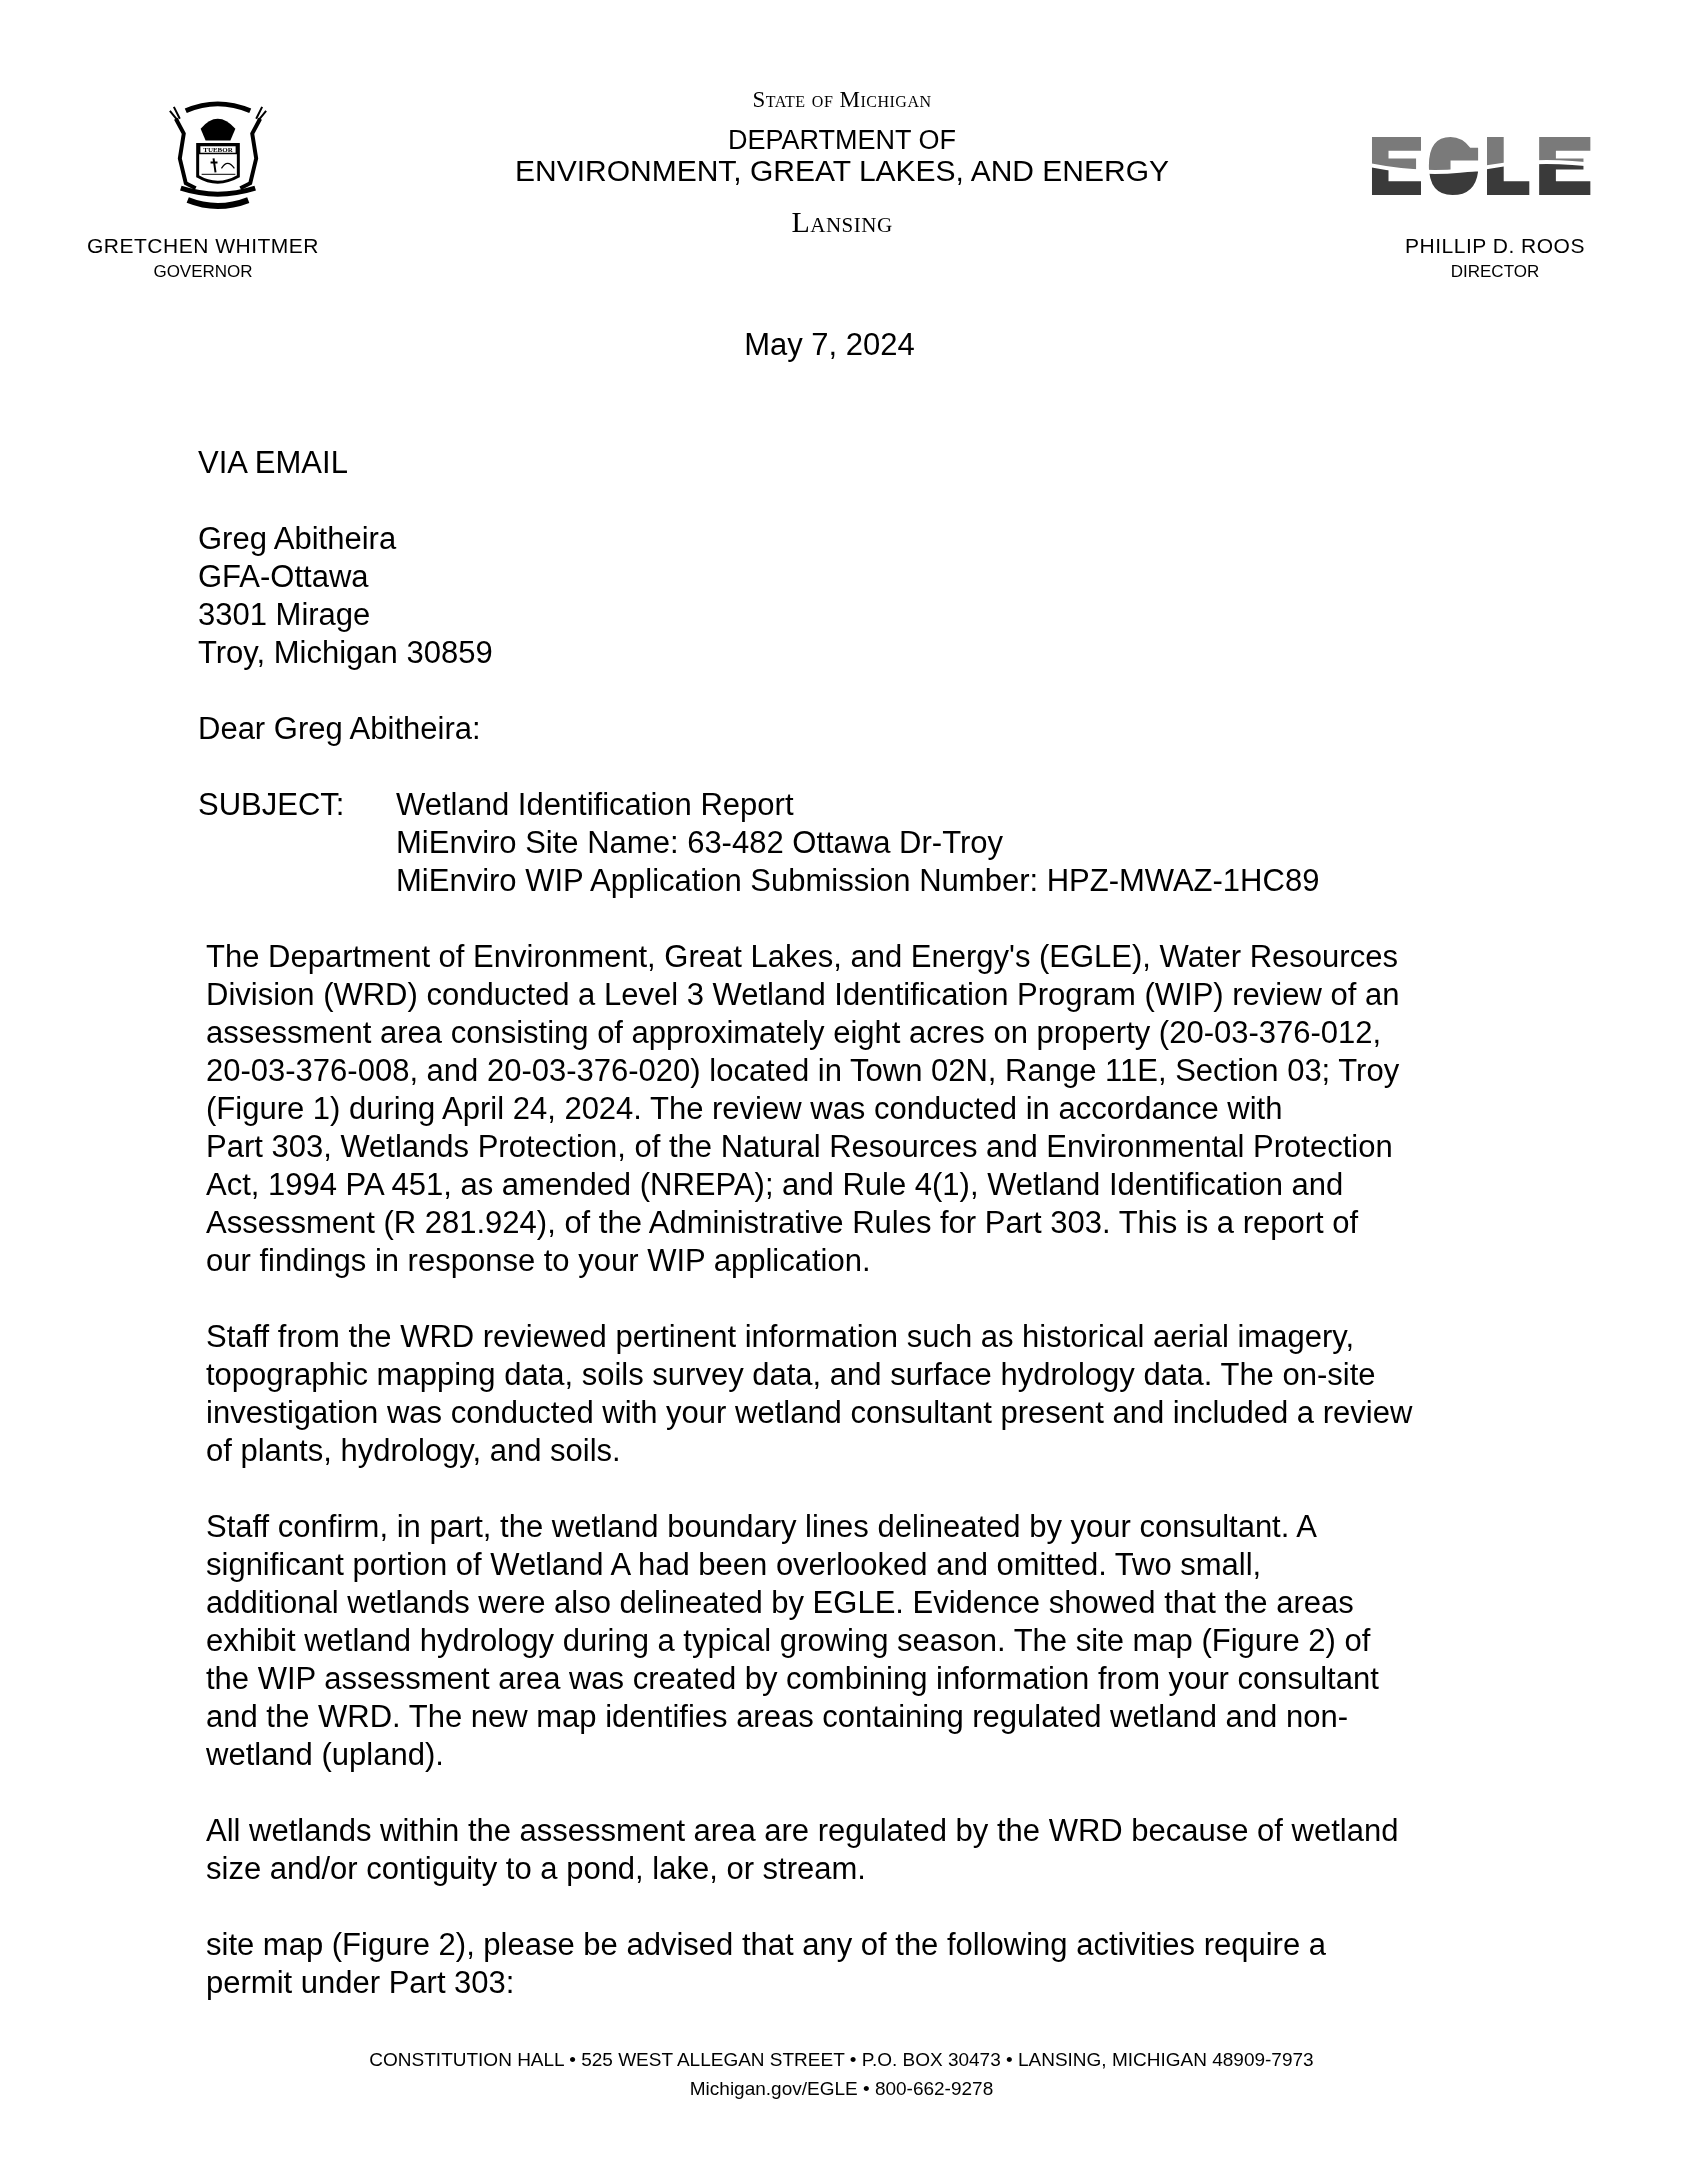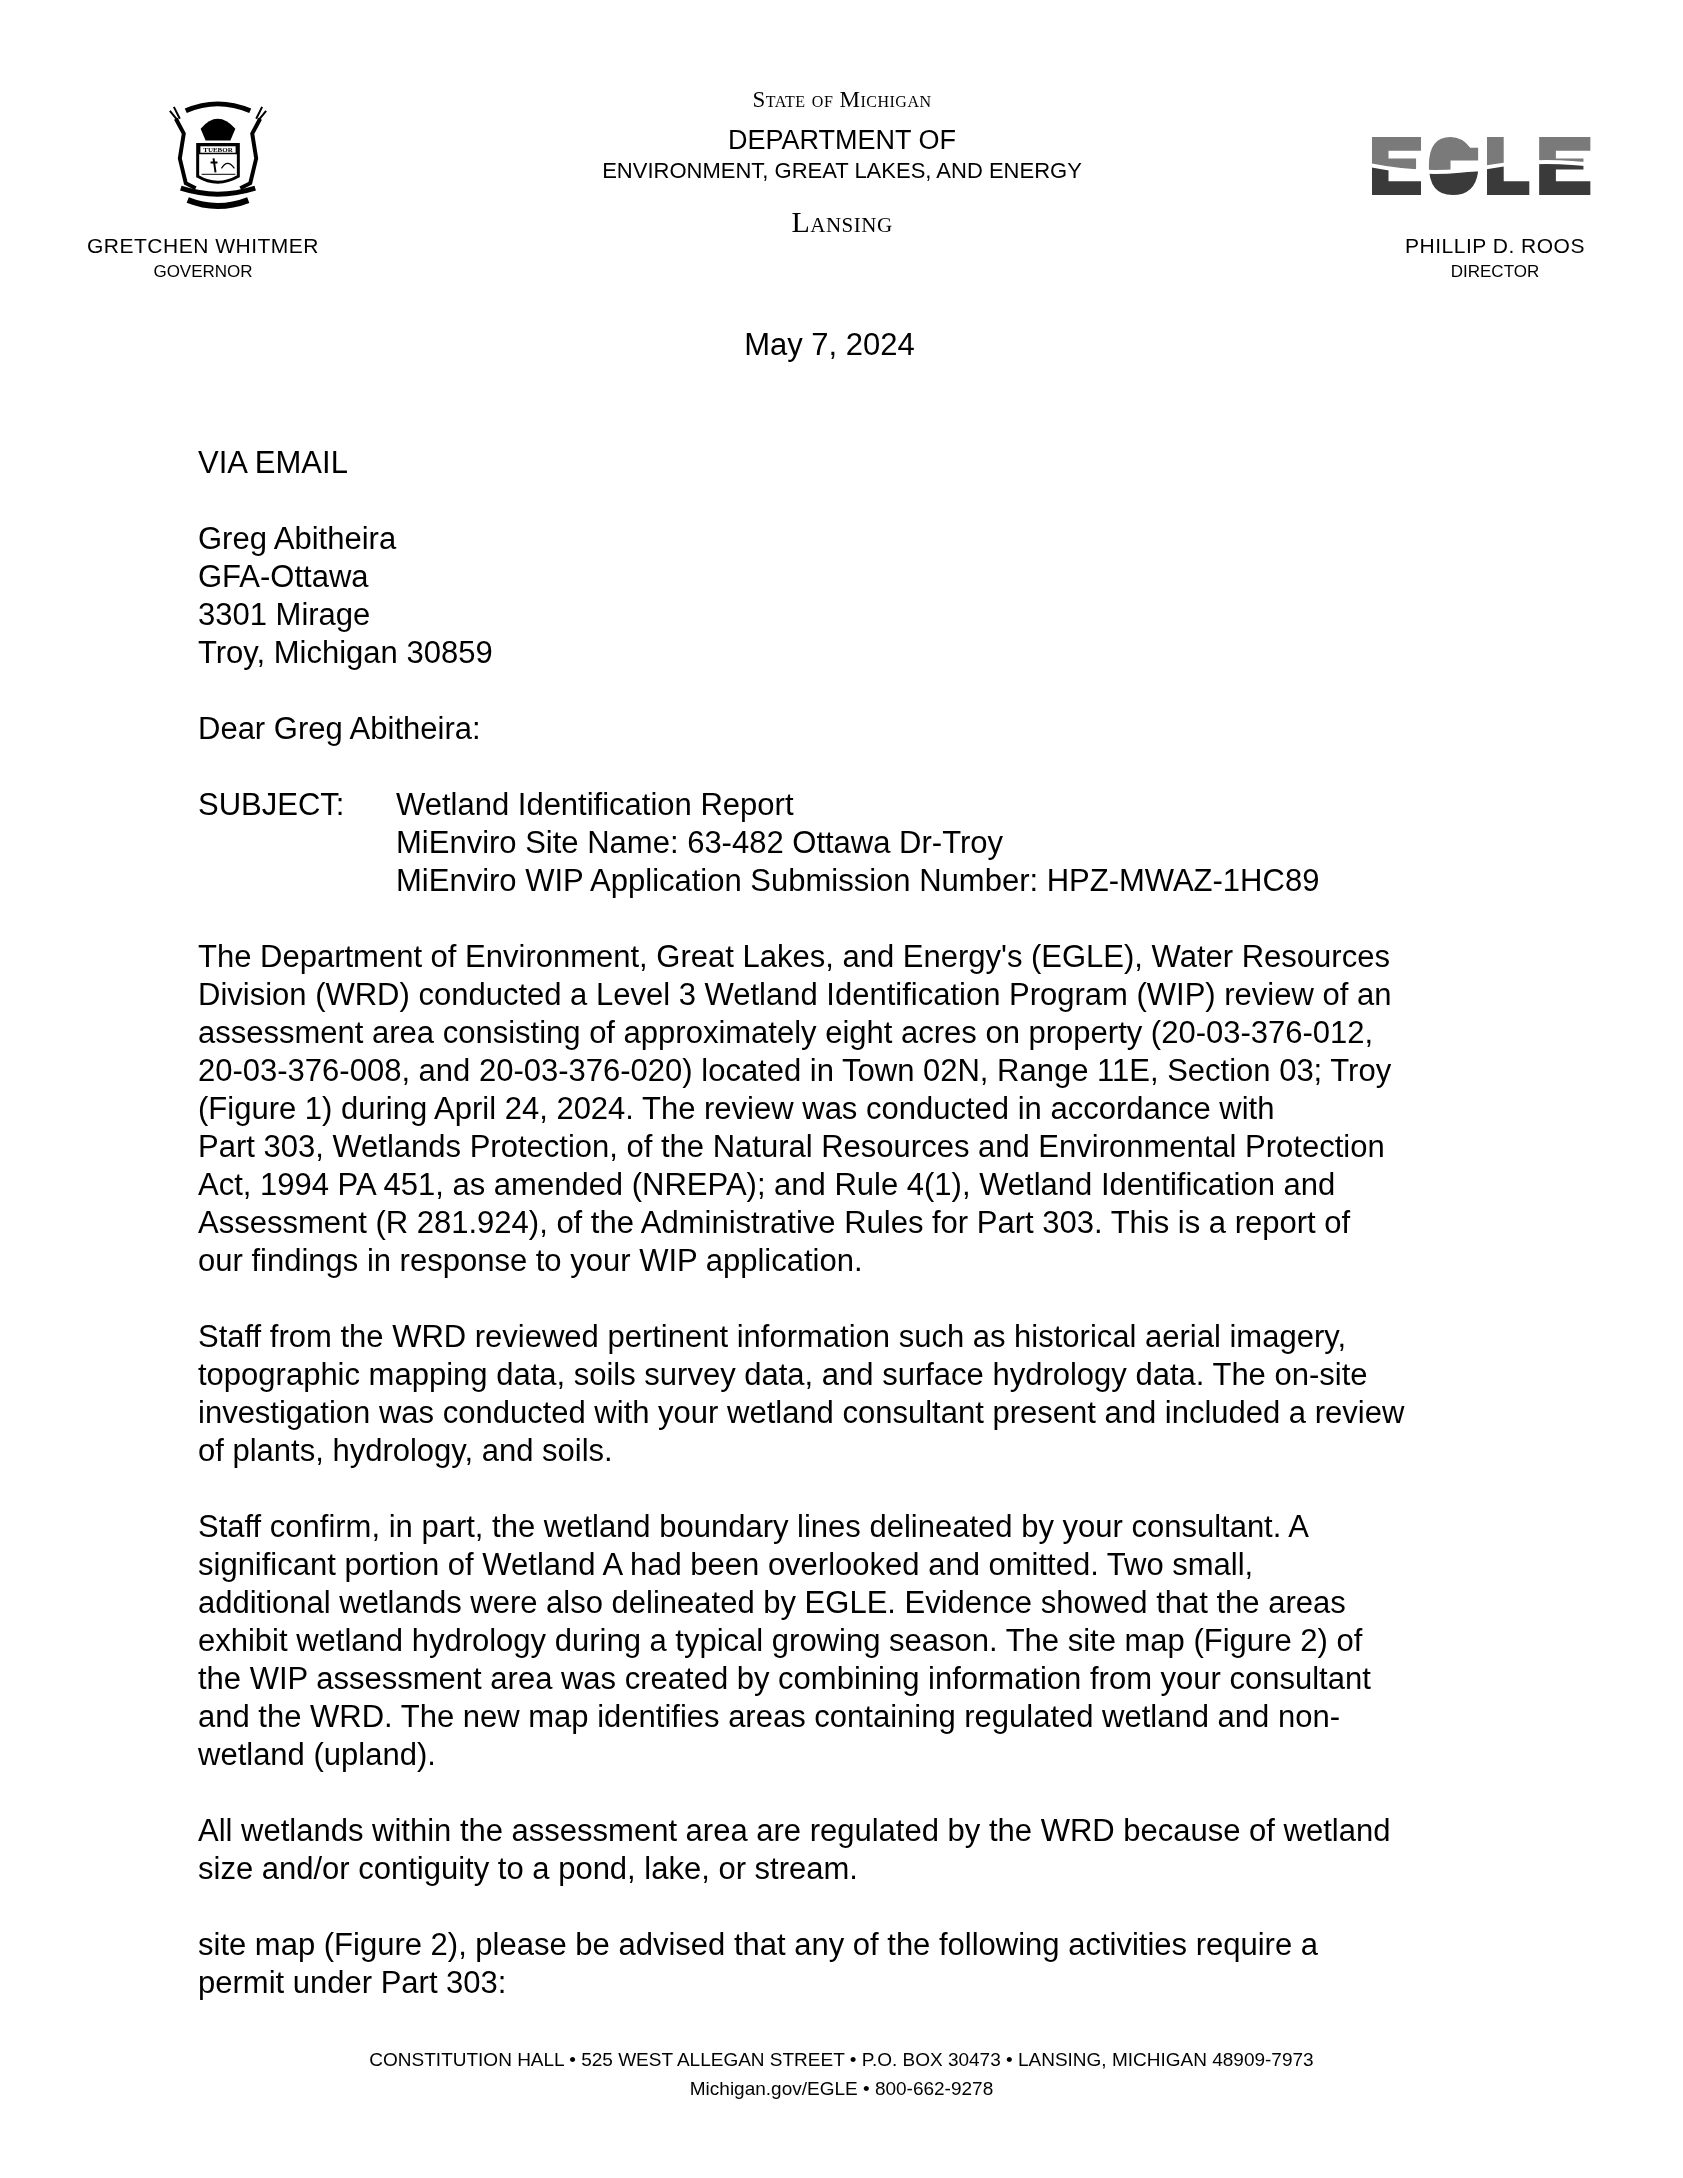--- a/index.html
+++ b/index.html
@@ -5,34 +5,34 @@
   html, body { margin: 0; padding: 0; background: #ffffff; }
   body { width: 1683px; height: 2178px; position: relative; overflow: hidden;
          font-family: "Liberation Sans", sans-serif; color: #000; }
   .abs { position: absolute; }
   .seal { left: 156px; top: 89px; width: 124px; height: 124px; }
   .gov-name { left: 0; width: 406px; top: 234px; text-align: center; font-size: 21px; letter-spacing: 0.5px; }
   .gov-title { left: 0; width: 406px; top: 262px; text-align: center; font-size: 17px; }
   .state { left: 446px; width: 792px; top: 87px; text-align: center;
            font-family: "Liberation Serif", serif; font-size: 23px; font-variant: small-caps; letter-spacing: 0.5px; }
   .dept1 { left: 446px; width: 792px; top: 125px; text-align: center; font-size: 27px; line-height: 31px; }
-  .dept2 { left: 446px; width: 792px; top: 155px; text-align: center; font-size: 22px; line-height: 31px; }
+  .dept2 { left: 446px; width: 792px; top: 155px; text-align: center; font-size: 30px; line-height: 31px; }
   .city { left: 446px; width: 792px; top: 205px; text-align: center;
           font-family: "Liberation Serif", serif; font-size: 30px; font-variant: small-caps; letter-spacing: 0.5px; }
   .egle-logo { left: 1371px; top: 134px; width: 228px; height: 64px; }
   .dir-name { left: 1317px; width: 356px; top: 234px; text-align: center; font-size: 21px; letter-spacing: 0.5px; }
   .dir-title { left: 1317px; width: 356px; top: 262px; text-align: center; font-size: 17px; }
   .date { left: 681px; width: 297px; top: 327px; text-align: center; font-size: 31px; }
   .letter { left: 198px; top: 444px; width: 1307px; font-size: 31px; line-height: 38px; }
   .letter p { margin: 0; }
   .block { margin-bottom: 38px !important; }
   .subject { display: flex; }
   .subject-label { width: 198px; flex: none; }
   .subject-lines div { white-space: nowrap; }
-  .line { white-space: nowrap; }
+  .line { white-space: nowrap; margin-left: 8px; }
   .footer1 { left: 0; width: 1683px; top: 2049px; text-align: center; font-size: 19px; }
   .footer2 { left: 0; width: 1683px; top: 2078px; text-align: center; font-size: 19px; }
 </style>
 </head>
 <body>
 
 <div class="abs seal">
   <svg viewBox="0 0 125 125" width="124" height="124">
     <path d="M30 22 Q62 8 95 22" stroke="#000" stroke-width="5" fill="none"></path>
     <path d="M45 40 Q62 20 80 40 L75 52 L50 52 Z" fill="#000"></path>

